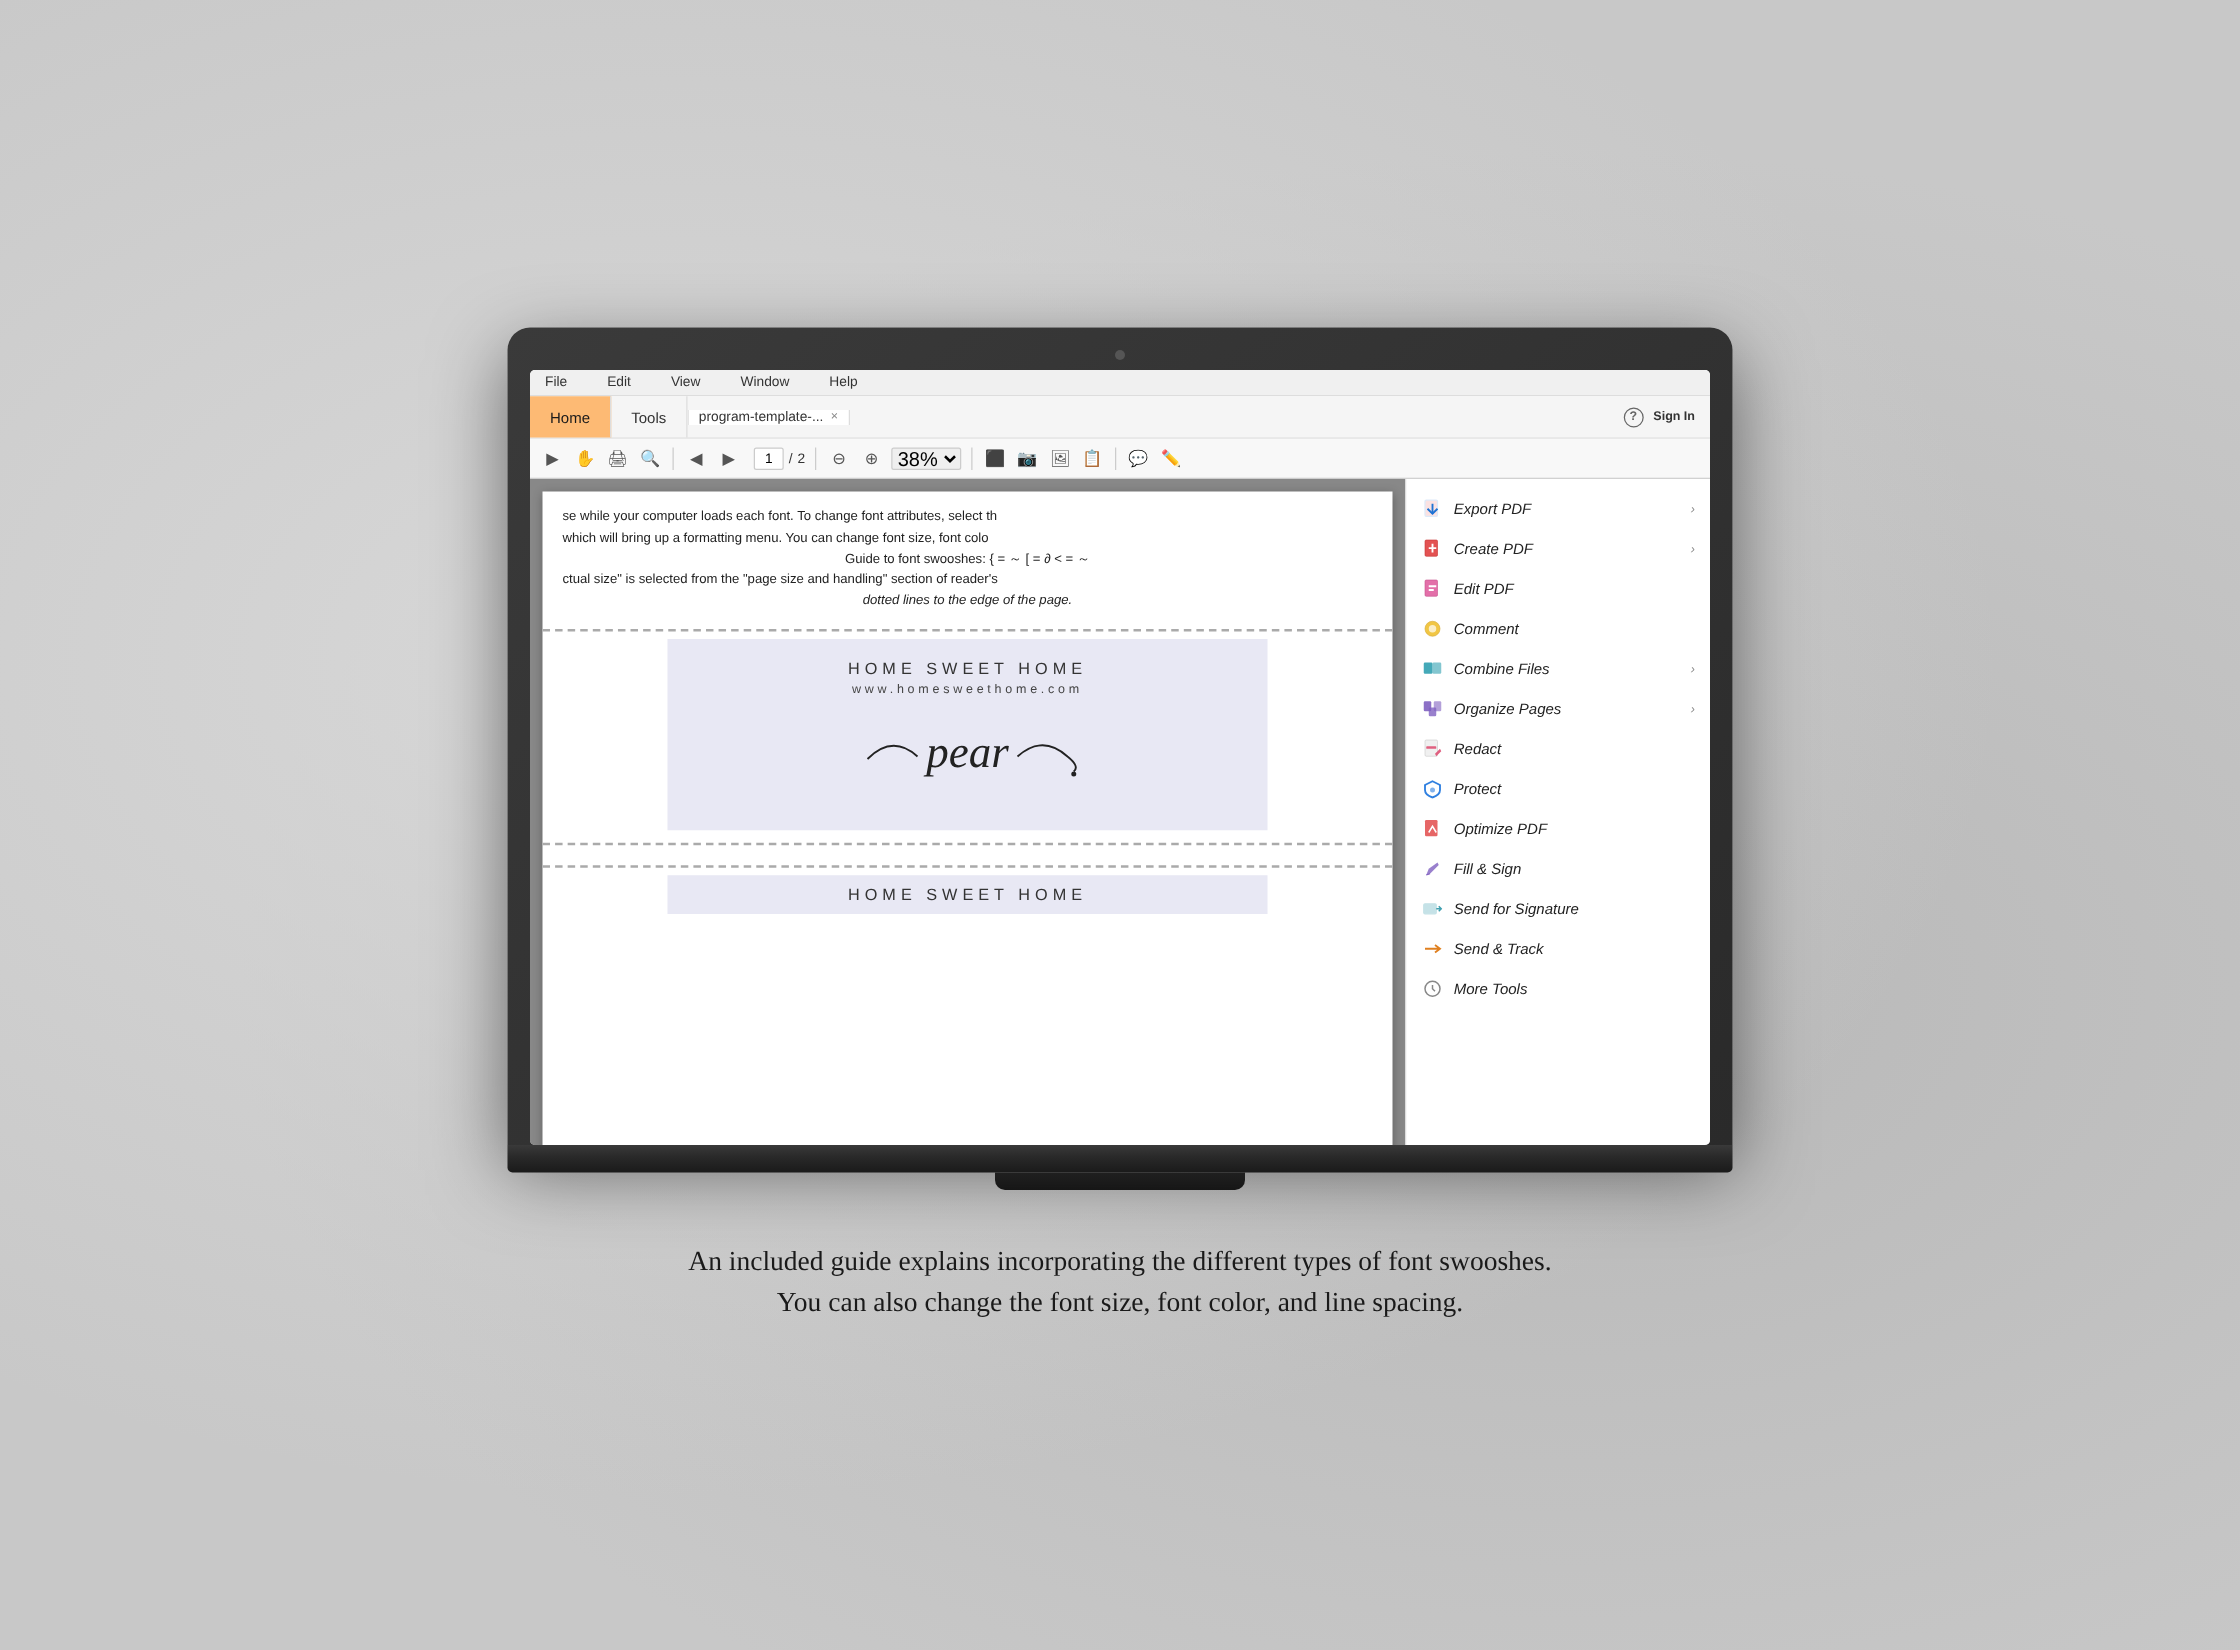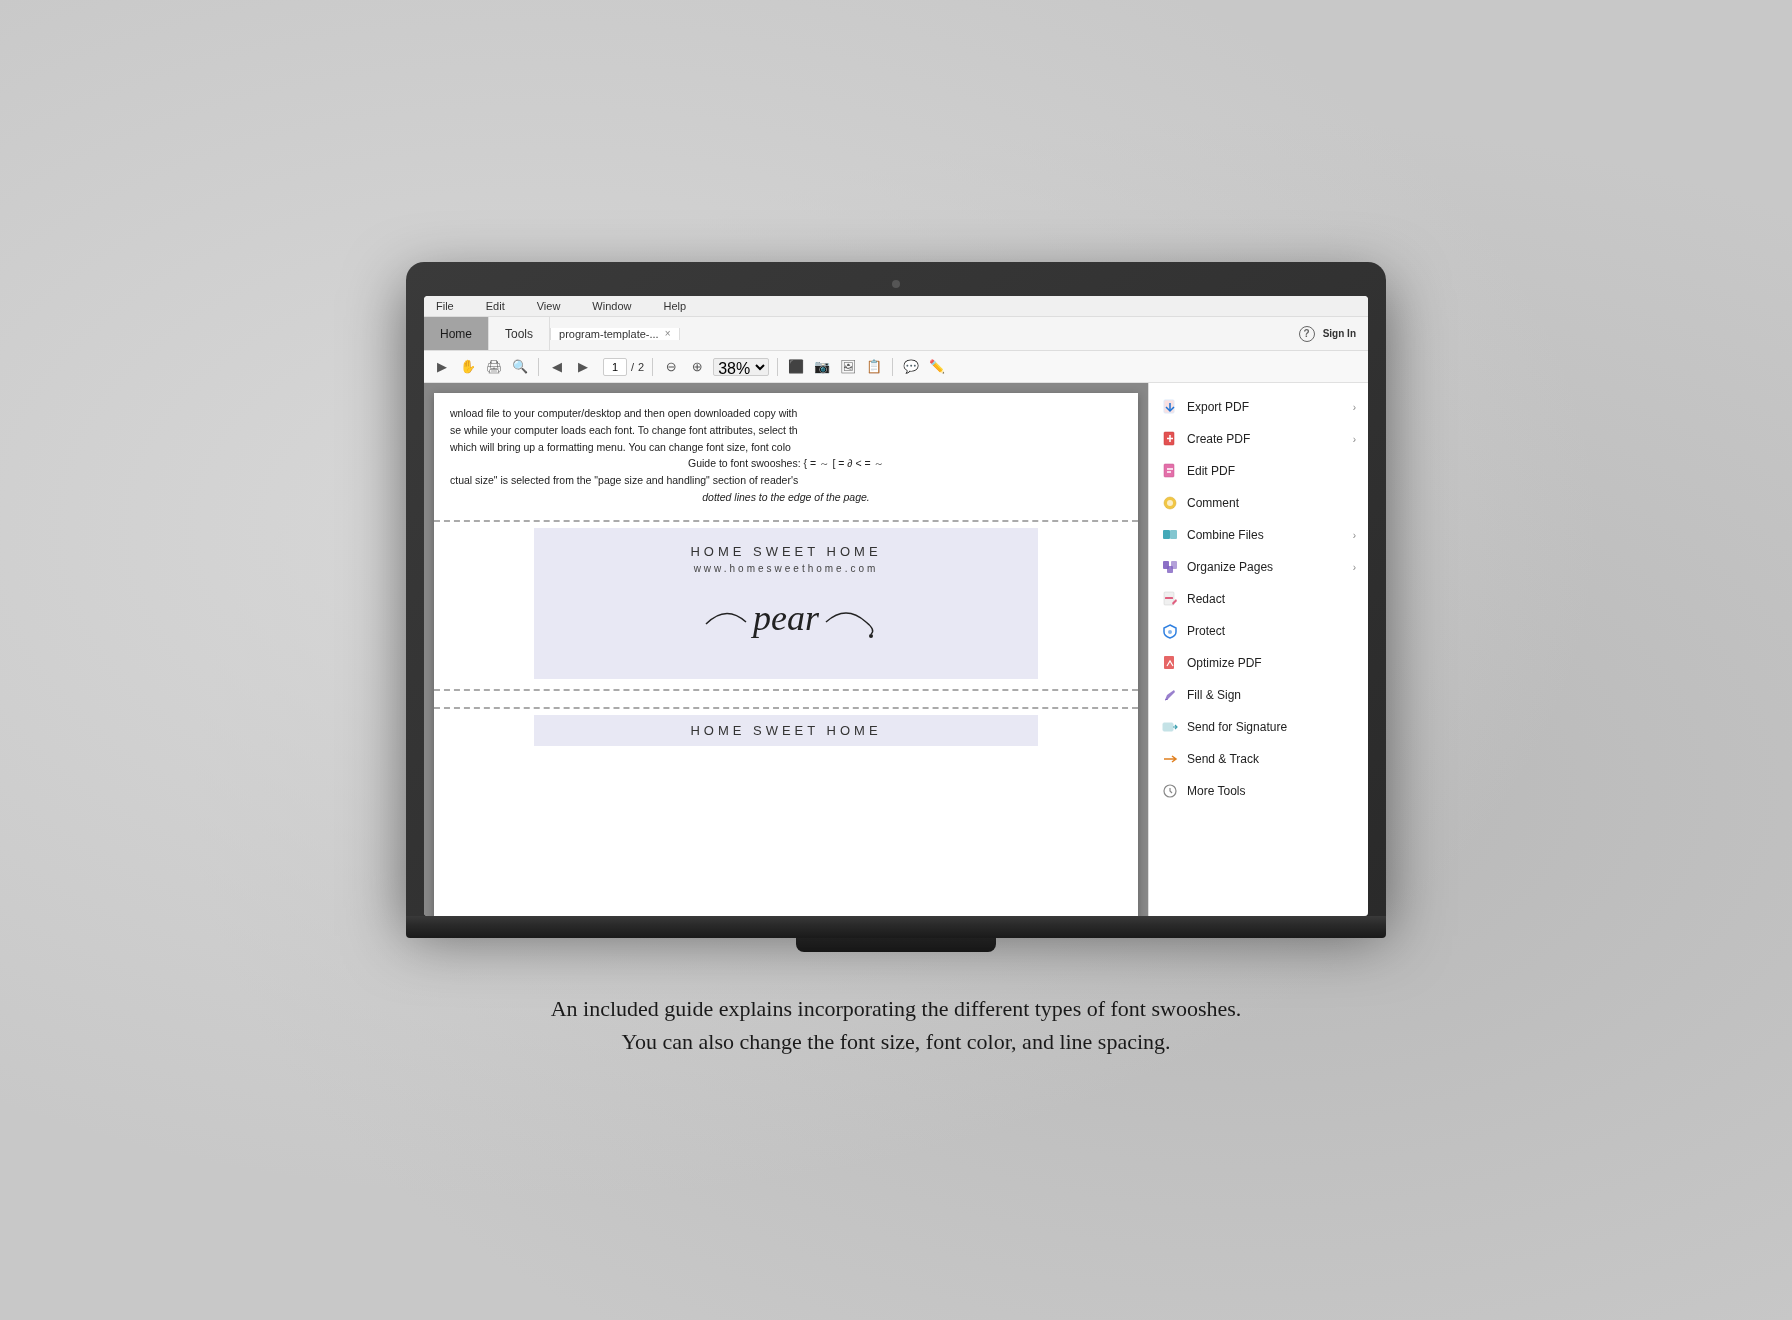--- a/index.html
+++ b/index.html
@@ -104,21 +104,21 @@
       align-items: center;
       font-size: 12px;
       font-weight: 500;
       color: #333;
       border-right: 1px solid #ddd;
       cursor: pointer;
       white-space: nowrap;
     }
 
     .acrobat-tab.active {
-      background: #a3a3a3;
+      background: #fdba74;
       color: #1a1a1a;
     }
 
     .acrobat-file-tab {
       display: flex;
       align-items: center;
       font-size: 11px;
       color: #333;
       padding: 0 8px;
       background: #fff;
@@ -300,28 +300,29 @@
       letter-spacing: 4px;
       color: #333;
       font-weight: 500;
       padding: 8px;
       background: #e8e8f4;
       margin: 6px 100px 0 100px;
     }
 
     
     .right-panel {
-      width: 220px;
+      width: 244px;
       background: #fff;
       border-left: 1px solid #ddd;
       display: flex;
       flex-direction: column;
       overflow-y: auto;
       padding: 8px 0;
       flex-shrink: 0;
+      font-style: italic;
     }
 
     .panel-item {
       display: flex;
       align-items: center;
       padding: 7px 12px;
       font-size: 12px;
       color: #222;
       cursor: pointer;
       gap: 8px;
@@ -436,21 +437,20 @@
         <div class="tools-separator"></div>
         <div class="tool-icon">💬</div>
         <div class="tool-icon">✏️</div>
       </div>
 
       <div class="acrobat-main">
 
         <div class="pdf-viewer">
           <div class="pdf-page">
             <div class="pdf-text-content">
-              <p>wnload file to your computer/desktop and then open downloaded copy with</p>
               <p>se while your computer loads each font.  To change font attributes, select th</p>
               <p>which will bring up a formatting menu.  You can change font size, font colo</p>
               <p style="text-align:center;">Guide to font swooshes:  { = ～   [ = ∂  &lt; = ～</p>
               <p>ctual size" is selected from the "page size and handling" section of reader's</p>
               <p style="text-align:center;font-style:italic;">dotted lines to the edge of the page.</p>
             </div>
             <hr class="pdf-dashed-line">
 
             <div class="pdf-label-area">
               <div class="pdf-label-title">HOME SWEET HOME</div>

